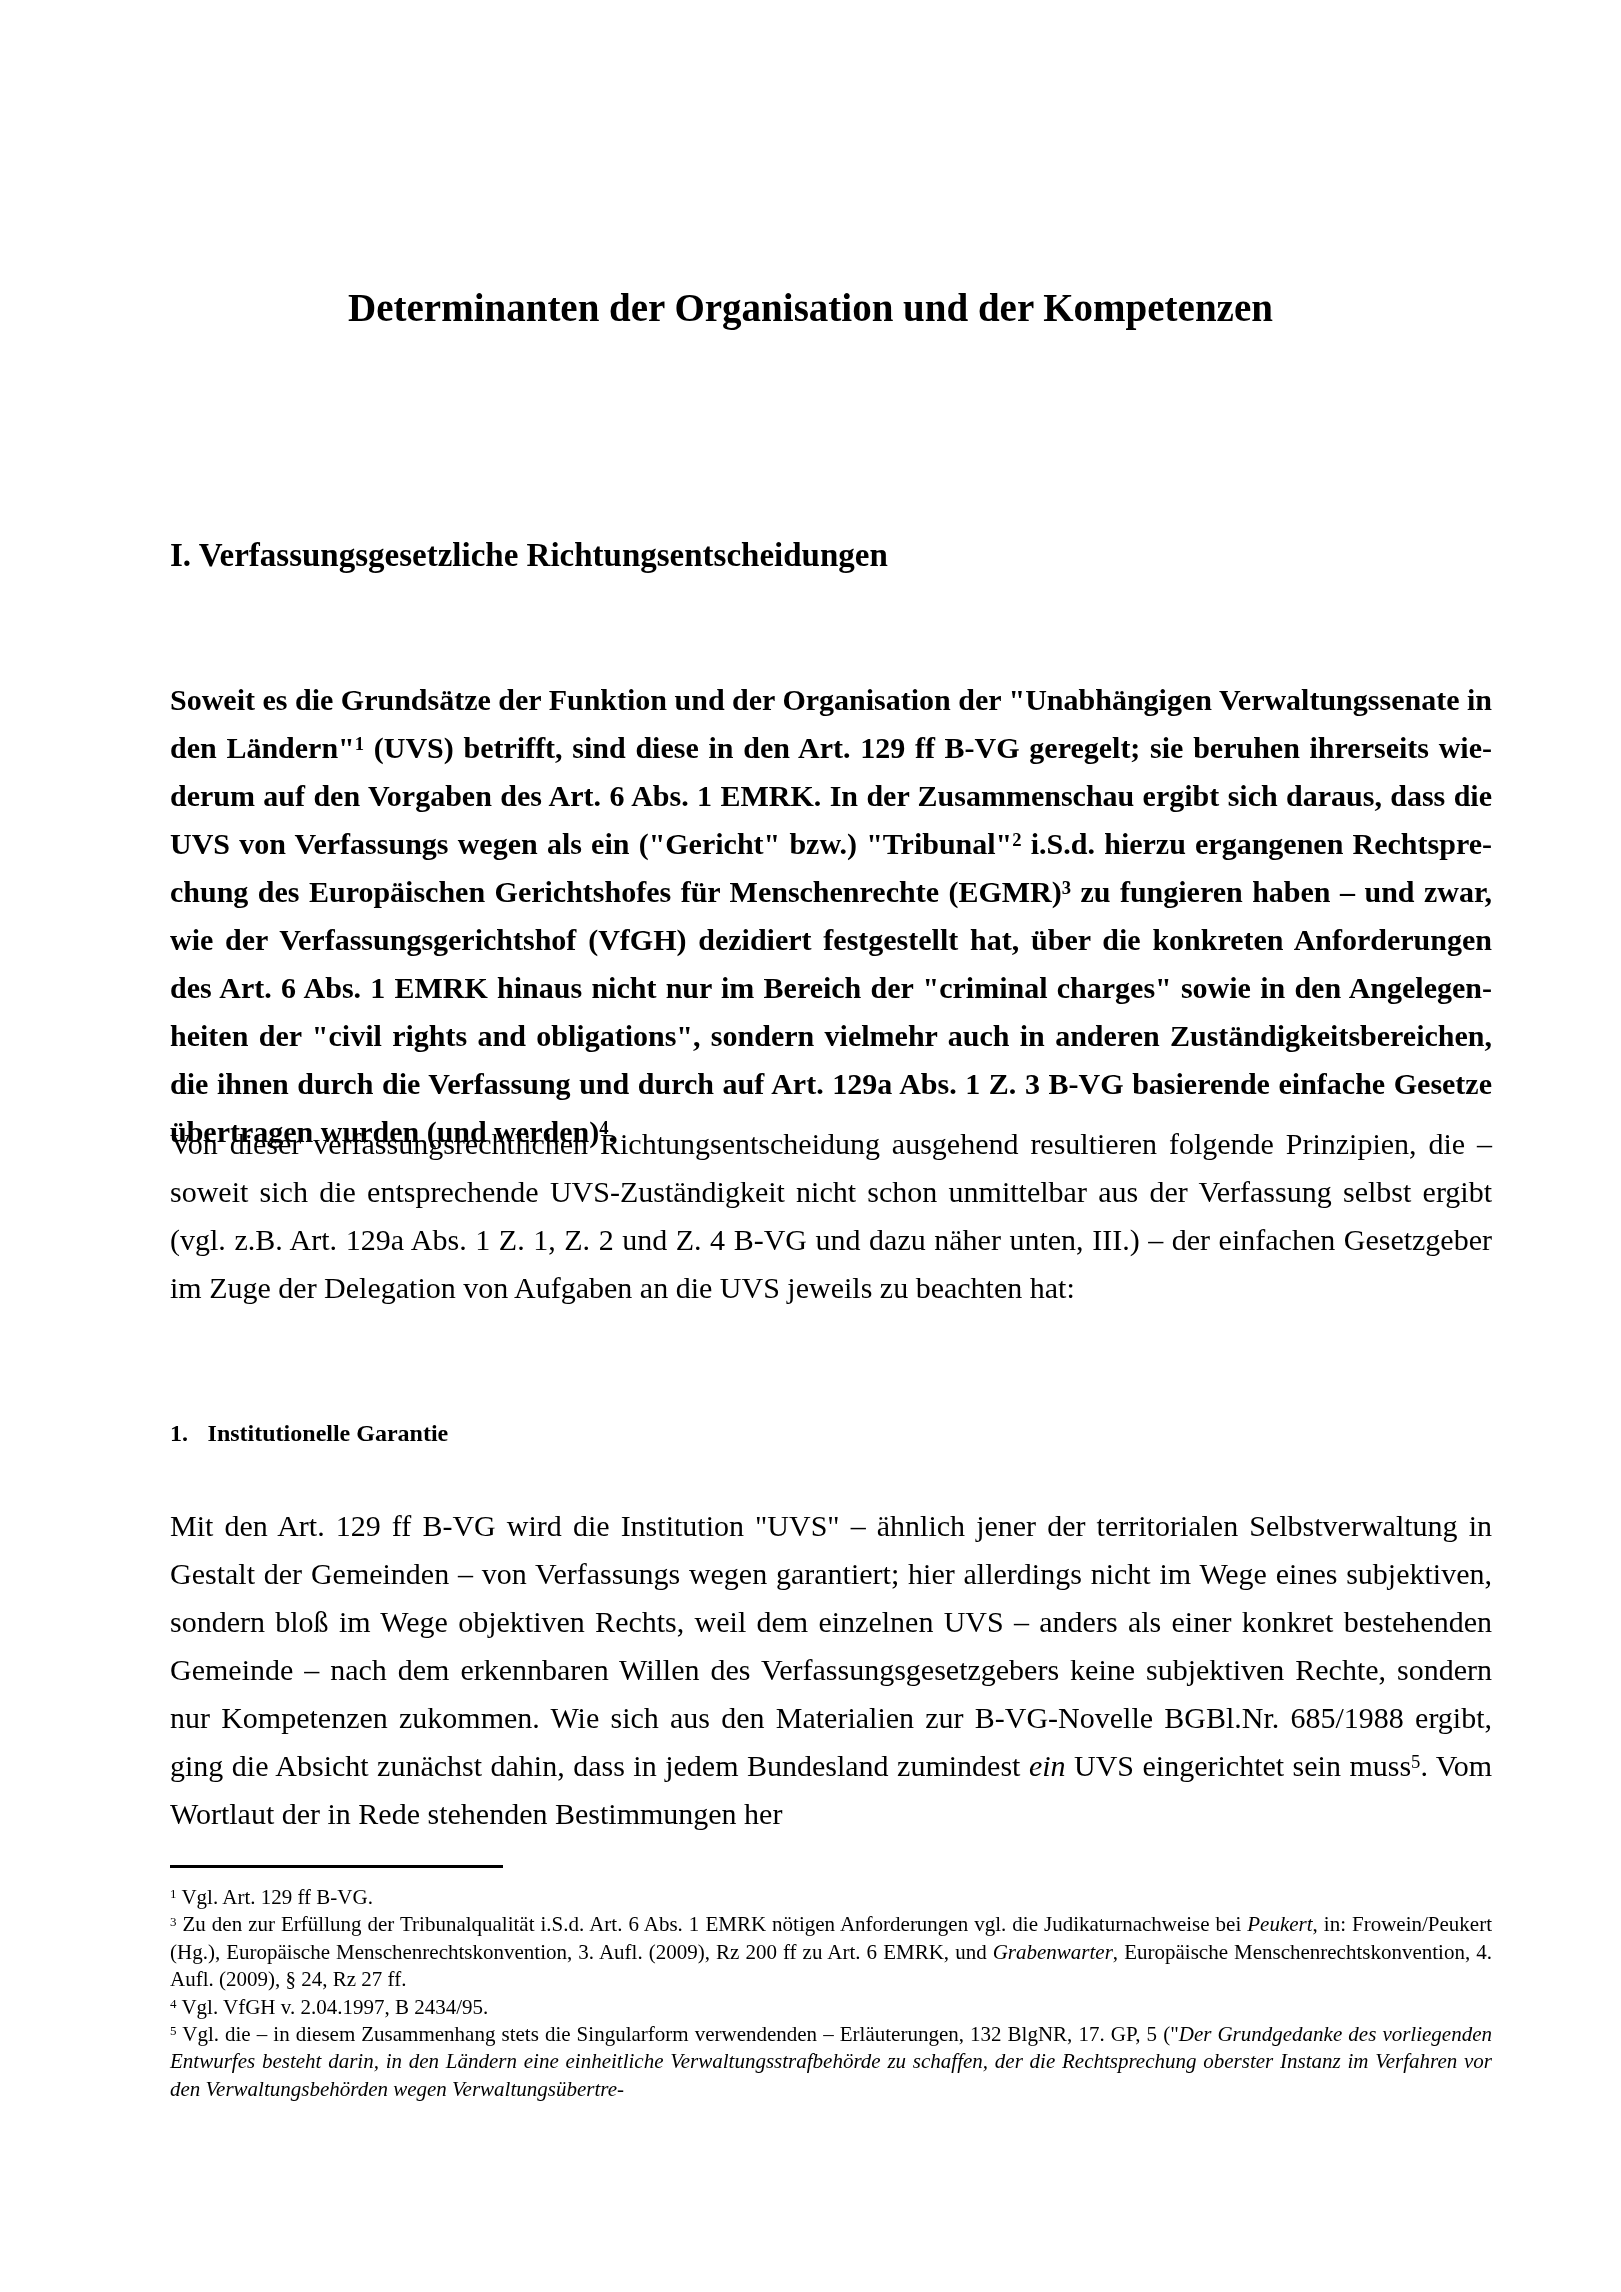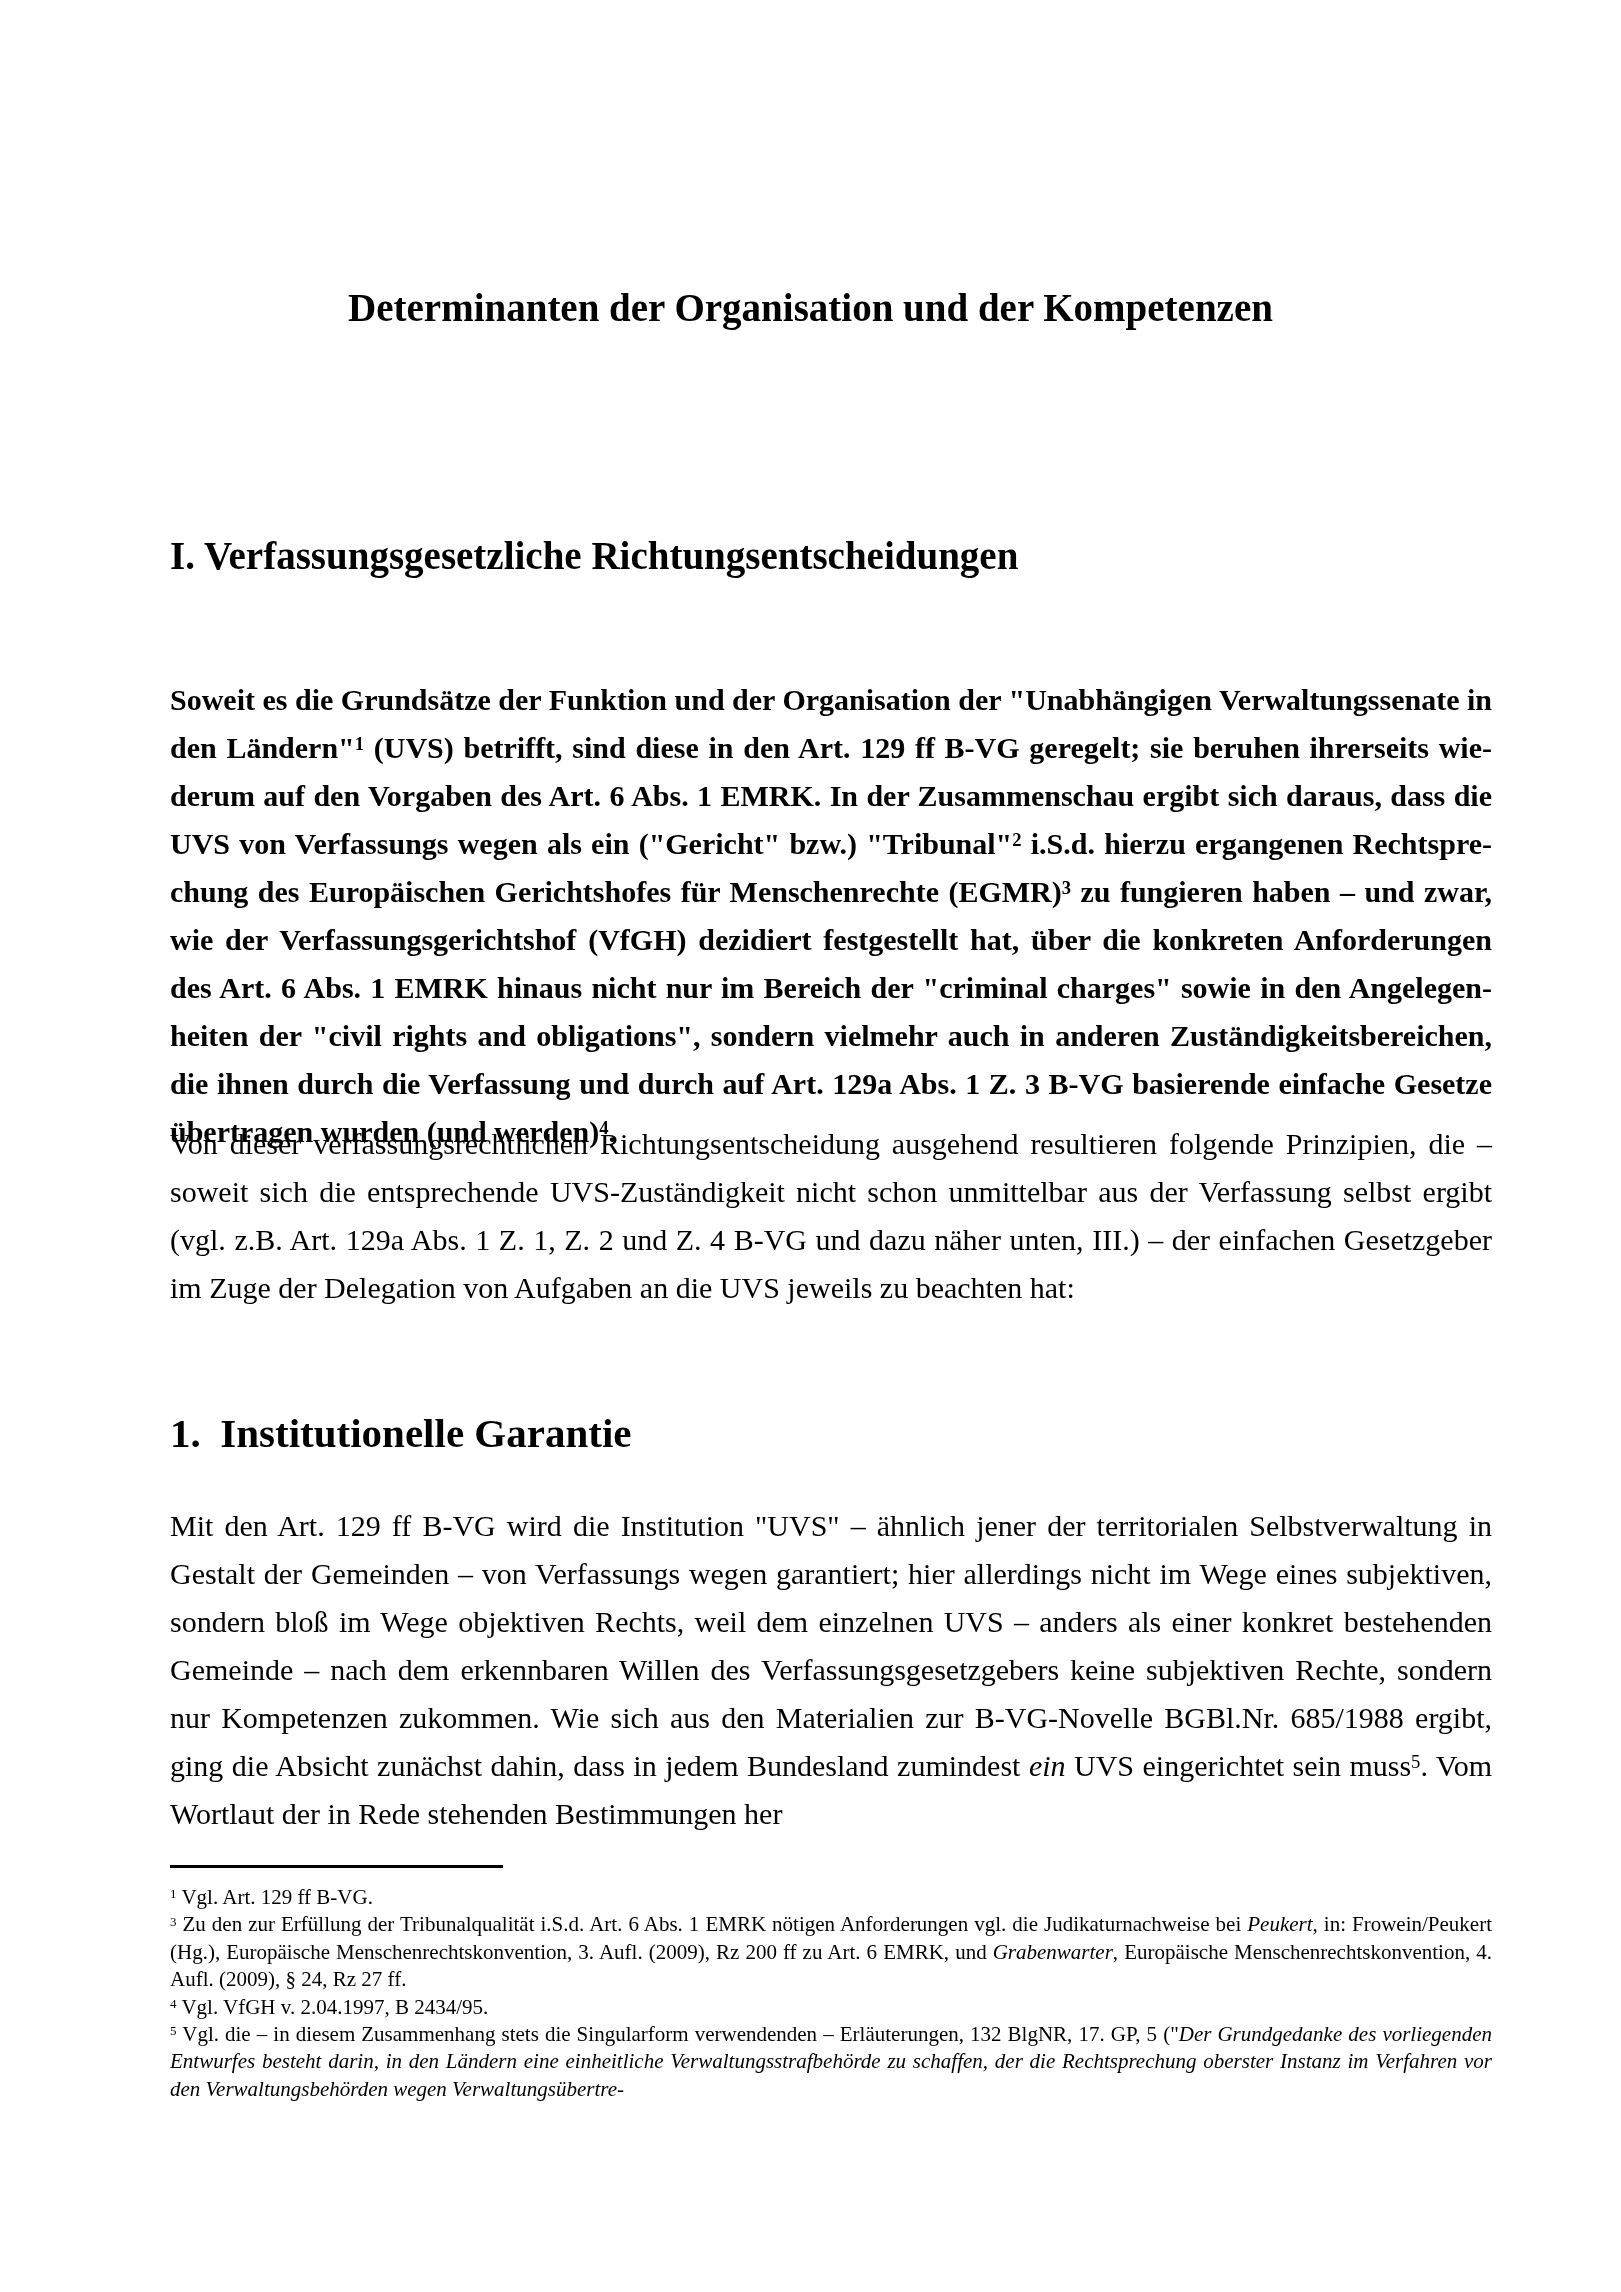--- a/index.html
+++ b/index.html
@@ -25,21 +25,21 @@
     font-weight: bold;
     font-size: 39px;
     line-height: 51px;
   }
   .section-heading {
     position: absolute;
     top: 535px;
     left: 170px;
     width: 1322px;
     font-weight: bold;
-    font-size: 39px;
+    font-size: 33px;
     line-height: 41px;
   }
   .body-para {
     position: absolute;
     left: 170px;
     width: 1322px;
     font-size: 30px;
     line-height: 48px;
     text-align: justify;
     hyphens: manual;
@@ -47,21 +47,21 @@
   }
   .para-1 { top: 676px; font-weight: bold; }
   .para-2 { top: 1120px; }
   .para-3 { top: 1502px; }
   .subsection-heading {
     position: absolute;
     top: 1414px;
     left: 170px;
     width: 1322px;
     font-weight: bold;
-    font-size: 41px;
+    font-size: 24px;
     line-height: 39px;
   }
   .subsection-heading .num { margin-right: 19.6px; }
   .footnote-rule {
     position: absolute;
     top: 1865px;
     left: 170px;
     width: 333px;
     height: 2.9px;
     background: #000000;

